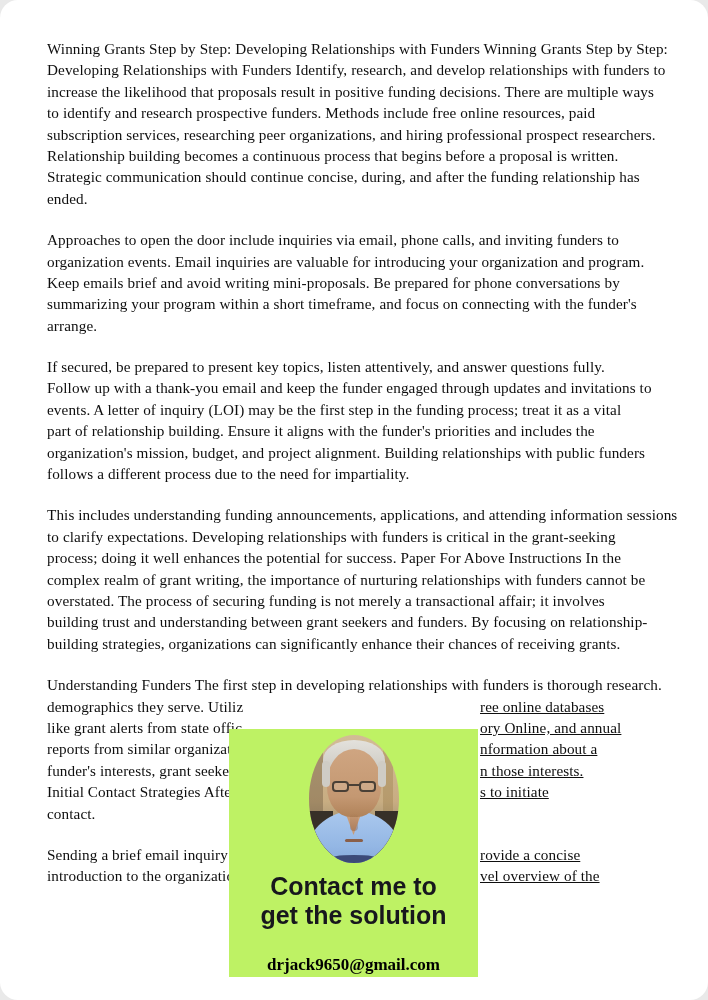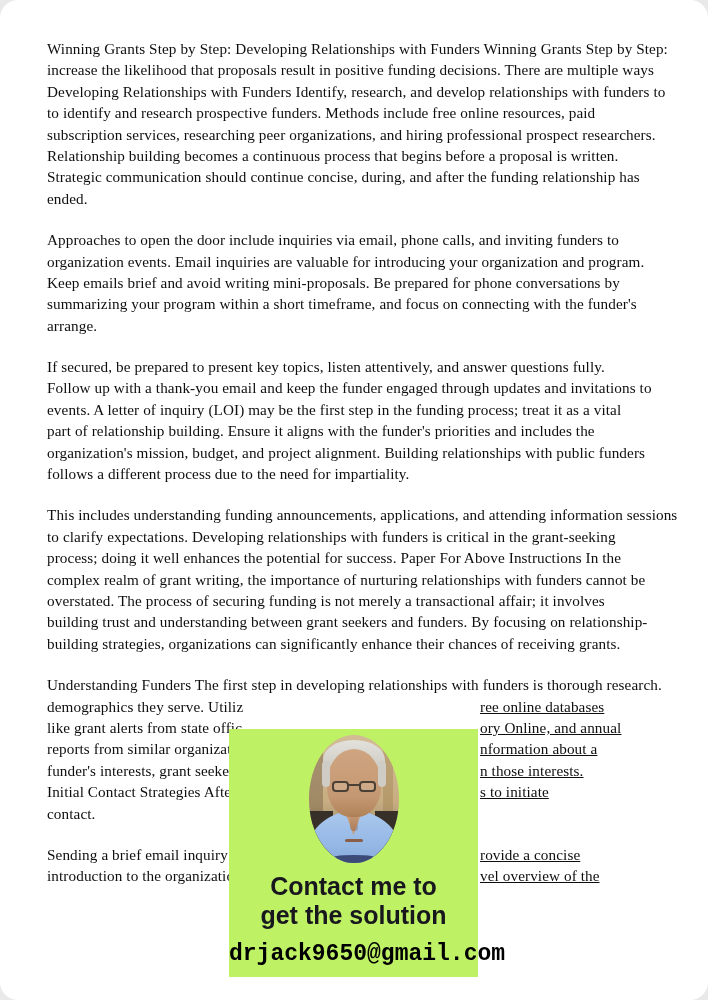--- a/index.html
+++ b/index.html
@@ -44,24 +44,24 @@
     text-align:center;
   }
   .card-title{
     margin-top:9px;
     font-family:"Liberation Sans", sans-serif;
     font-weight:700;
     font-size:25px;
     line-height:29px;
   }
   .card-email{
-    margin-top:11px;
-    font-family:Liberation Mono, monospace;
+    margin-top:22px;
+    font-family:Liberation Serif, serif;
     font-weight:700;
-    font-size:23px;
+    font-size:17px;
     line-height:26px;
   }
   
   .photo{
     position:relative;
     width:90px;height:128px;
     margin:6px auto 0 auto;
     border-radius:50%;
     overflow:hidden;
     background:linear-gradient(180deg,#d2bc96 0%,#c8ad82 52%,#9a8a6d 78%,#6b6152 100%);
@@ -148,22 +148,22 @@
   }
 </style>
 </head>
 <body>
 
 <div class="screen">
 
   <div class="doc">
       <div class="para">
         <div class="line">Winning Grants Step by Step: Developing Relationships with Funders Winning Grants Step by Step:</div>
+        <div class="line">Developing Relationships with Funders Identify, research, and develop relationships with funders to</div>
         <div class="line">increase the likelihood that proposals result in positive funding decisions. There are multiple ways</div>
-        <div class="line">Developing Relationships with Funders Identify, research, and develop relationships with funders to</div>
         <div class="line">to identify and research prospective funders. Methods include free online resources, paid</div>
         <div class="line">subscription services, researching peer organizations, and hiring professional prospect researchers.</div>
         <div class="line">Relationship building becomes a continuous process that begins before a proposal is written.</div>
         <div class="line">Strategic communication should continue concise, during, and after the funding relationship has</div>
         <div class="line">ended.</div>
       </div>
       <div class="para">
         <div class="line">Approaches to open the door include inquiries via email, phone calls, and inviting funders to</div>
         <div class="line">organization events. Email inquiries are valuable for introducing your organization and program.</div>
         <div class="line">Keep emails brief and avoid writing mini-proposals. Be prepared for phone conversations by</div>

